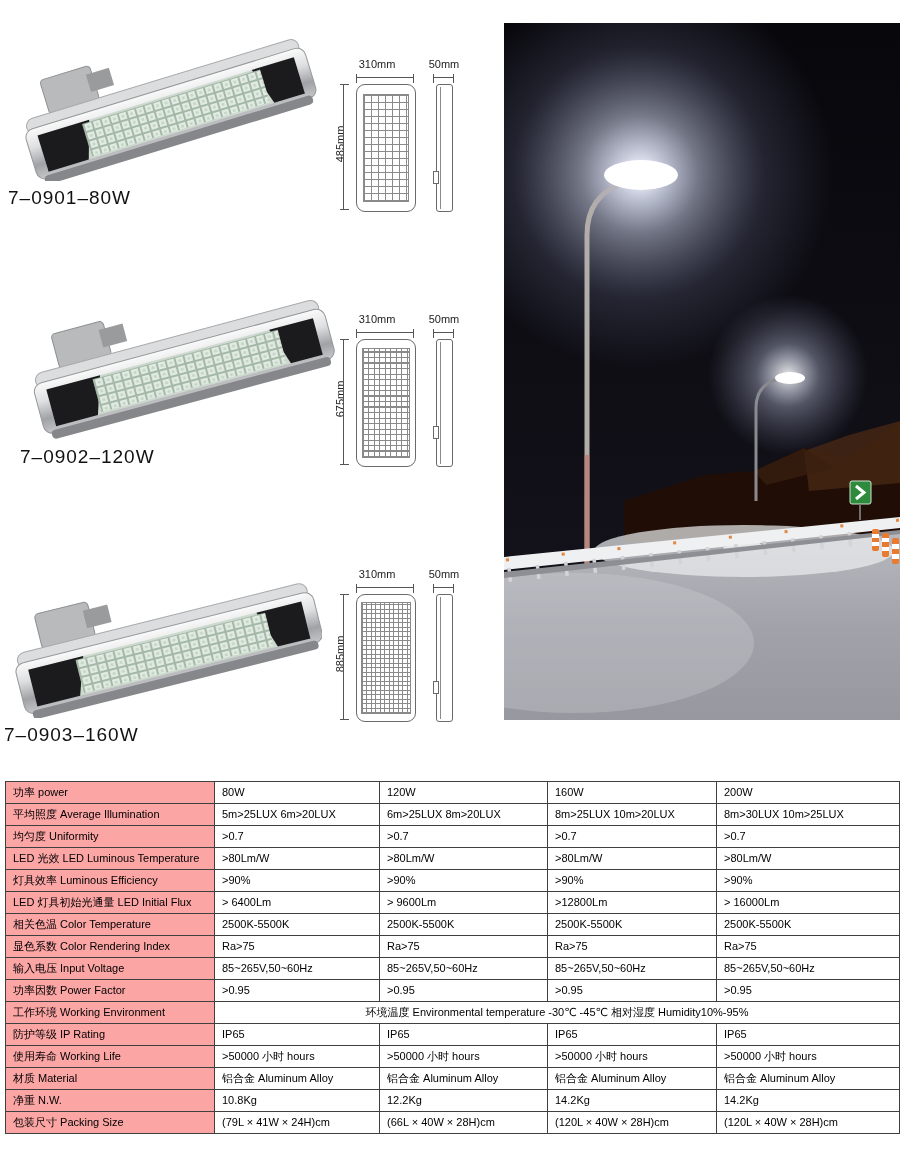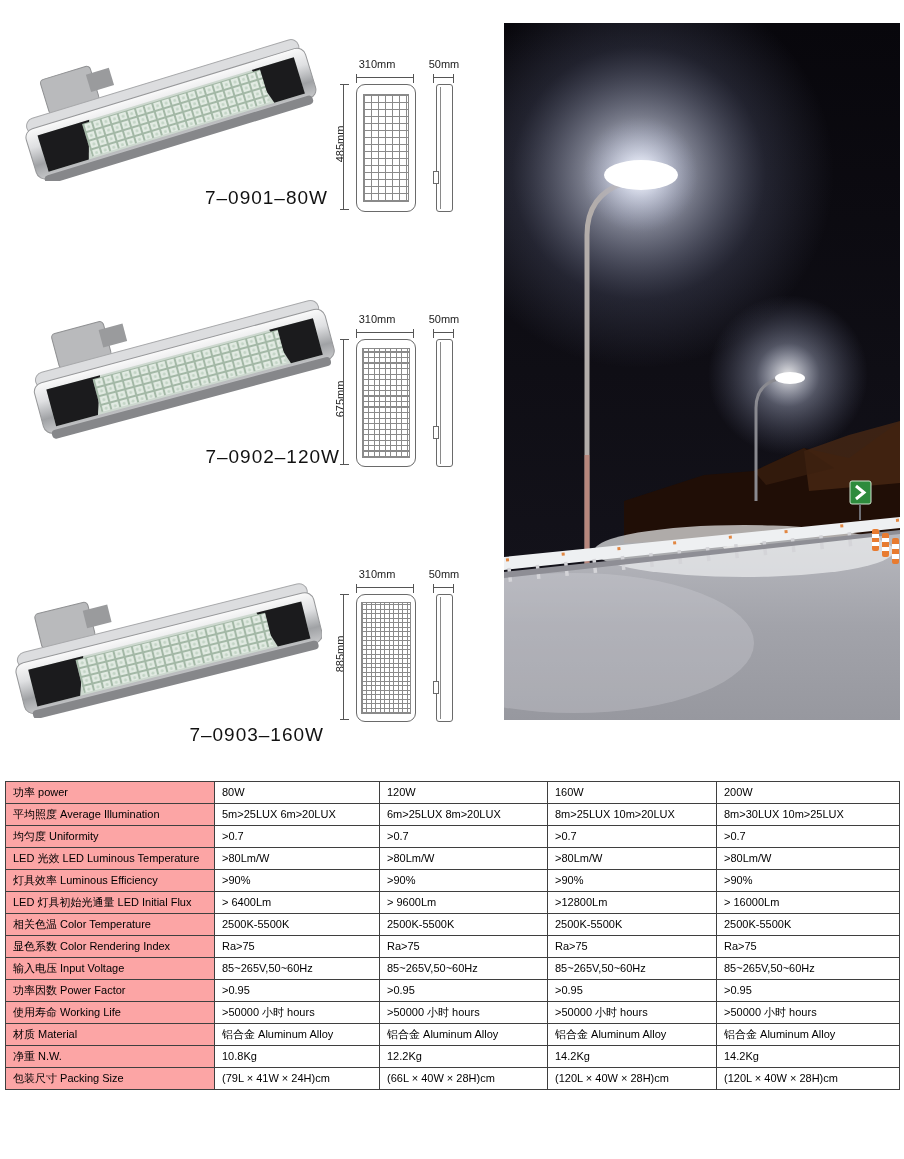--- a/index.html
+++ b/index.html
@@ -3,21 +3,21 @@
 <meta charset="utf-8">
 <style>
   html,body{margin:0;padding:0;}
   body{
     width:904px;height:1159px;position:relative;overflow:hidden;
     background:#ffffff;
     font-family:"Liberation Sans","DejaVu Sans",sans-serif;
     color:#000;
   }
   
-  .product{position:absolute;width:320px;text-align:right;}
+  .product{position:absolute;width:320px;text-align:left;}
   #p1{left:8px;top:26px;}
   #p2{left:20px;top:282px;}
   #p3{left:4px;top:568px;}
   .product svg{display:block;margin:0 auto;}
   .product-label{
     font-size:19px;letter-spacing:1px;margin-top:6px;color:#111;
   }
   
   .diagram{position:absolute;width:170px;height:205px;font-size:11px;color:#222;}
   #d1{left:330px;top:48px;}
@@ -327,20 +327,31 @@
         <td class="val">85~265V,50~60Hz</td>
       </tr>
       <tr>
         <td class="lbl">功率因数  Power Factor</td>
         <td class="val">&gt;0.95</td>
         <td class="val">&gt;0.95</td>
         <td class="val">&gt;0.95</td>
         <td class="val">&gt;0.95</td>
       </tr>
       <tr>
+        <td class="lbl">工作环境  Working Environment</td>
+        <td colspan="4" class="val span">环境温度 Environmental temperature -30℃ -45℃  相对湿度 Humidity10%-95%</td>
+      </tr>
+      <tr>
+        <td class="lbl">防护等级  IP Rating</td>
+        <td class="val">IP65</td>
+        <td class="val">IP65</td>
+        <td class="val">IP65</td>
+        <td class="val">IP65</td>
+      </tr>
+      <tr>
         <td class="lbl">使用寿命  Working Life</td>
         <td class="val">&gt;50000 小时 hours</td>
         <td class="val">&gt;50000 小时 hours</td>
         <td class="val">&gt;50000 小时 hours</td>
         <td class="val">&gt;50000 小时 hours</td>
       </tr>
       <tr>
         <td class="lbl">材质  Material</td>
         <td class="val">铝合金 Aluminum Alloy</td>
         <td class="val">铝合金 Aluminum Alloy</td>

